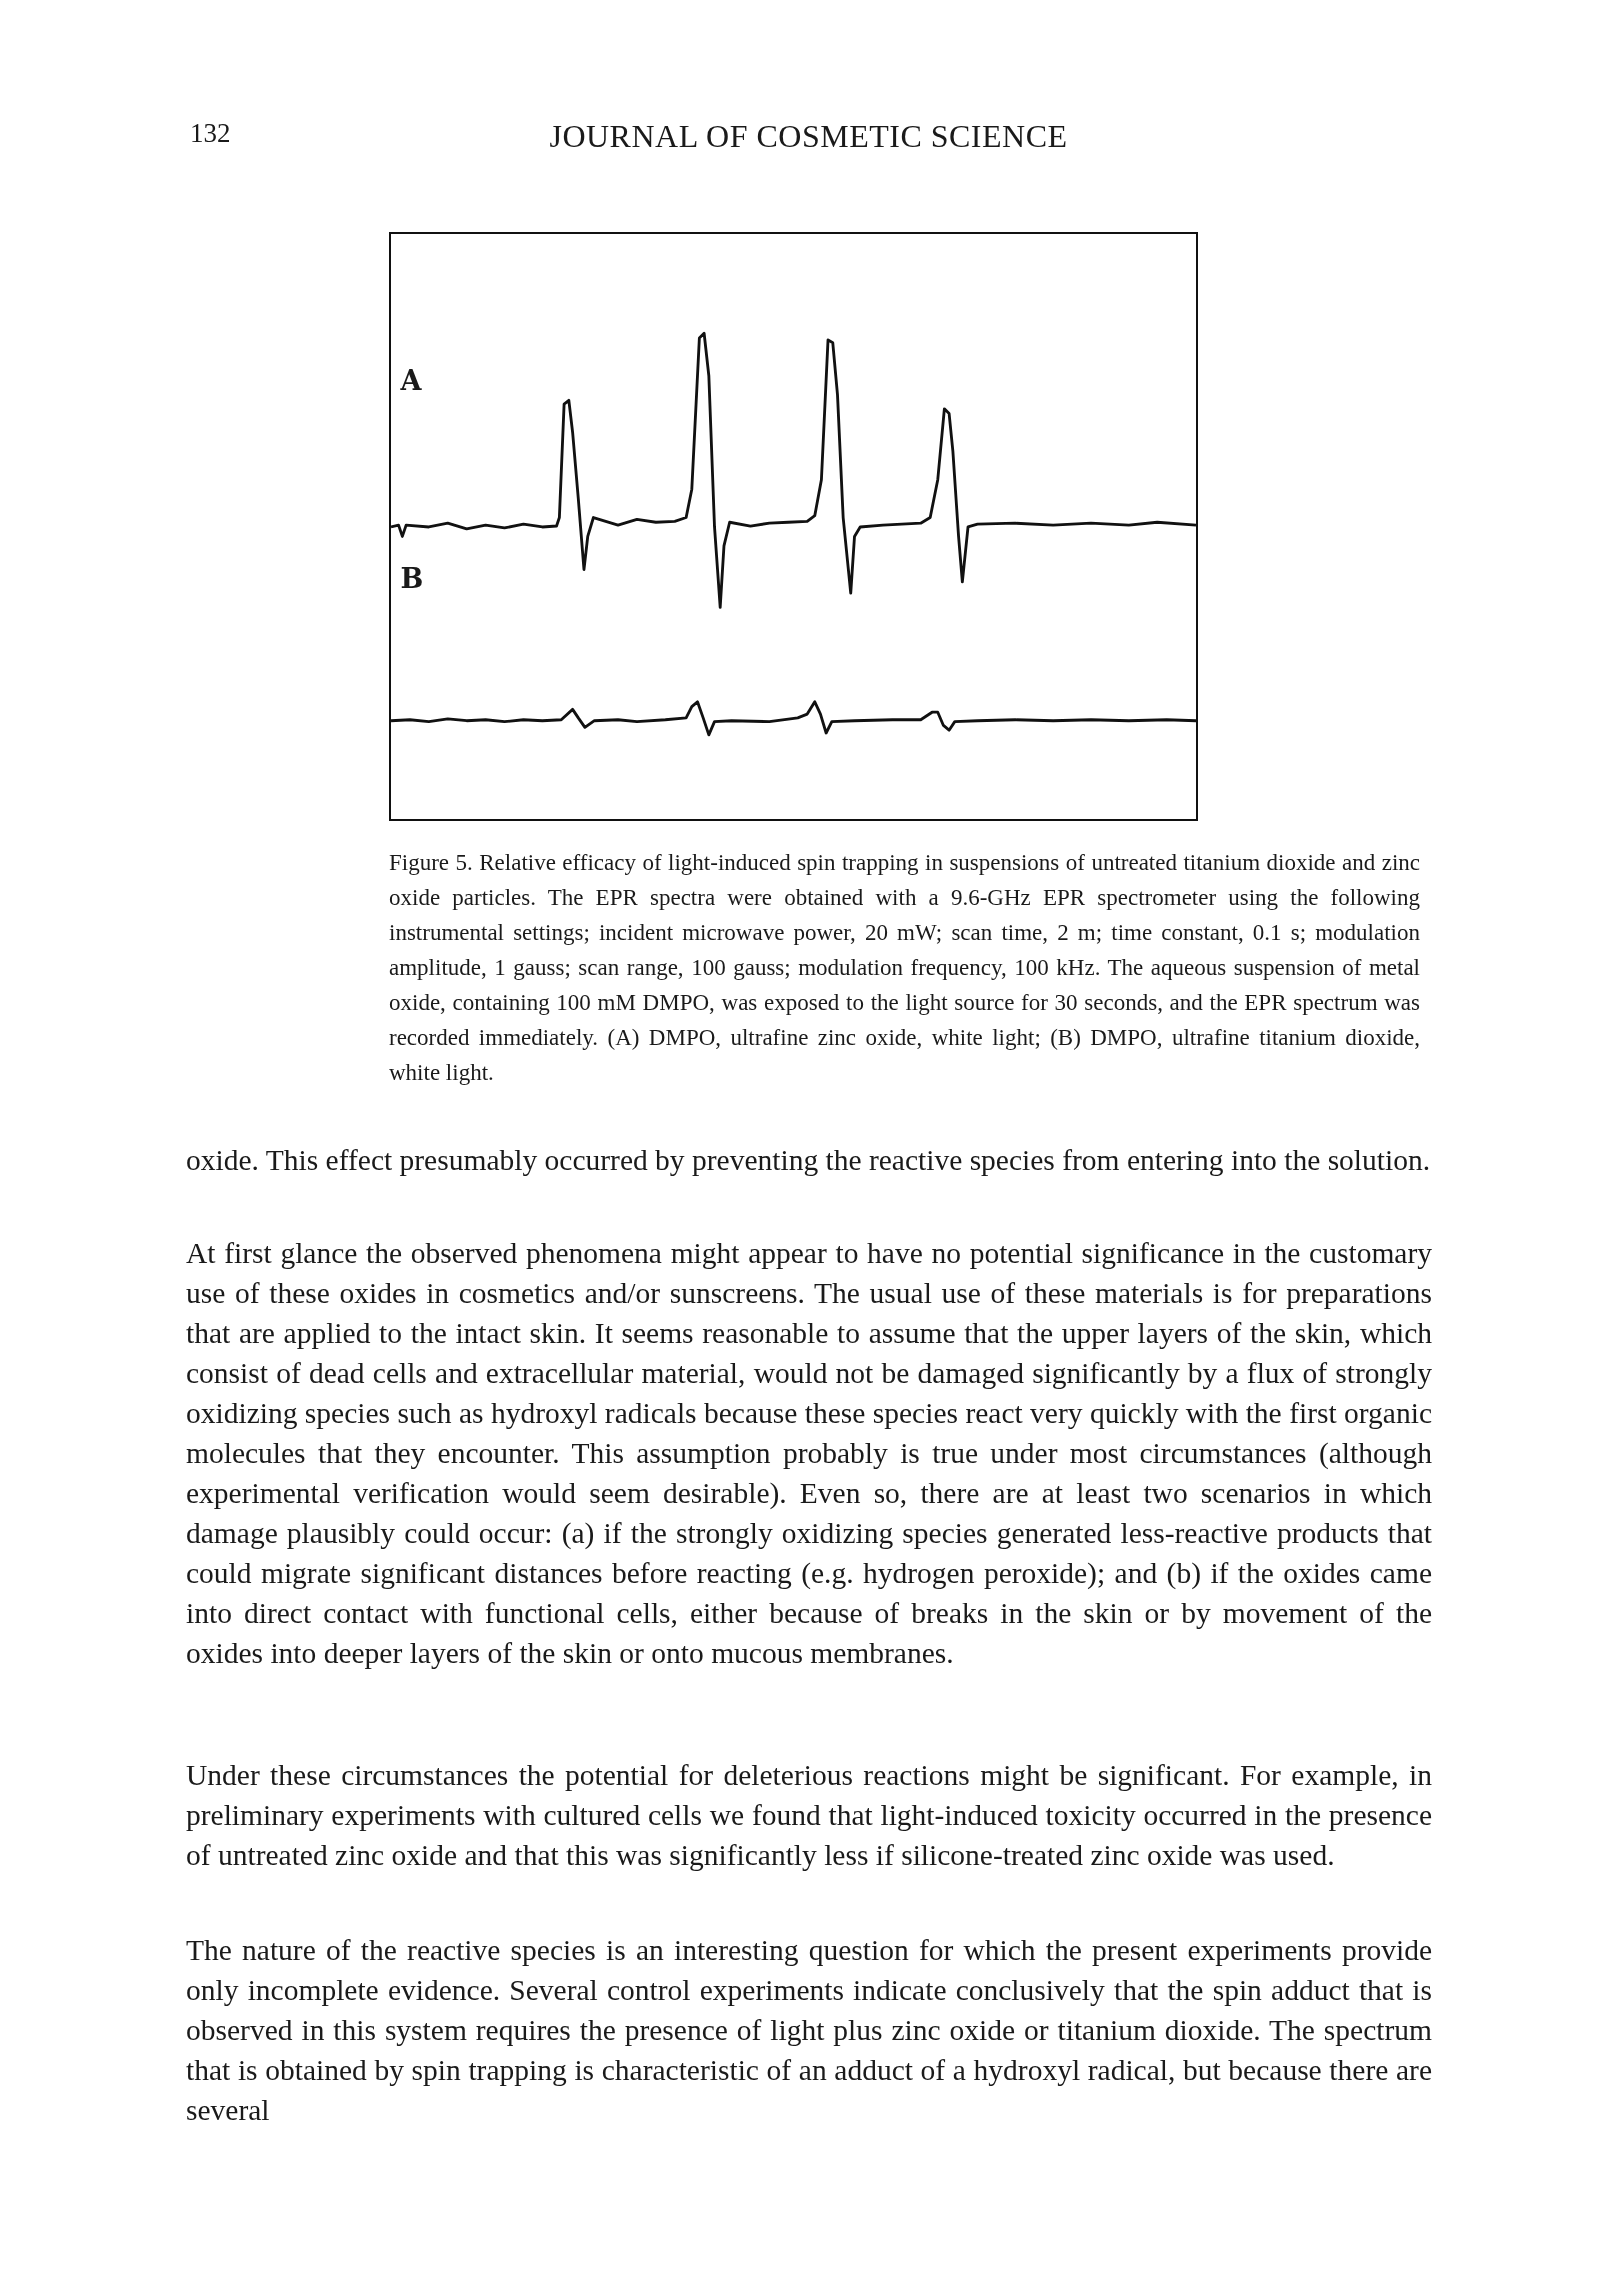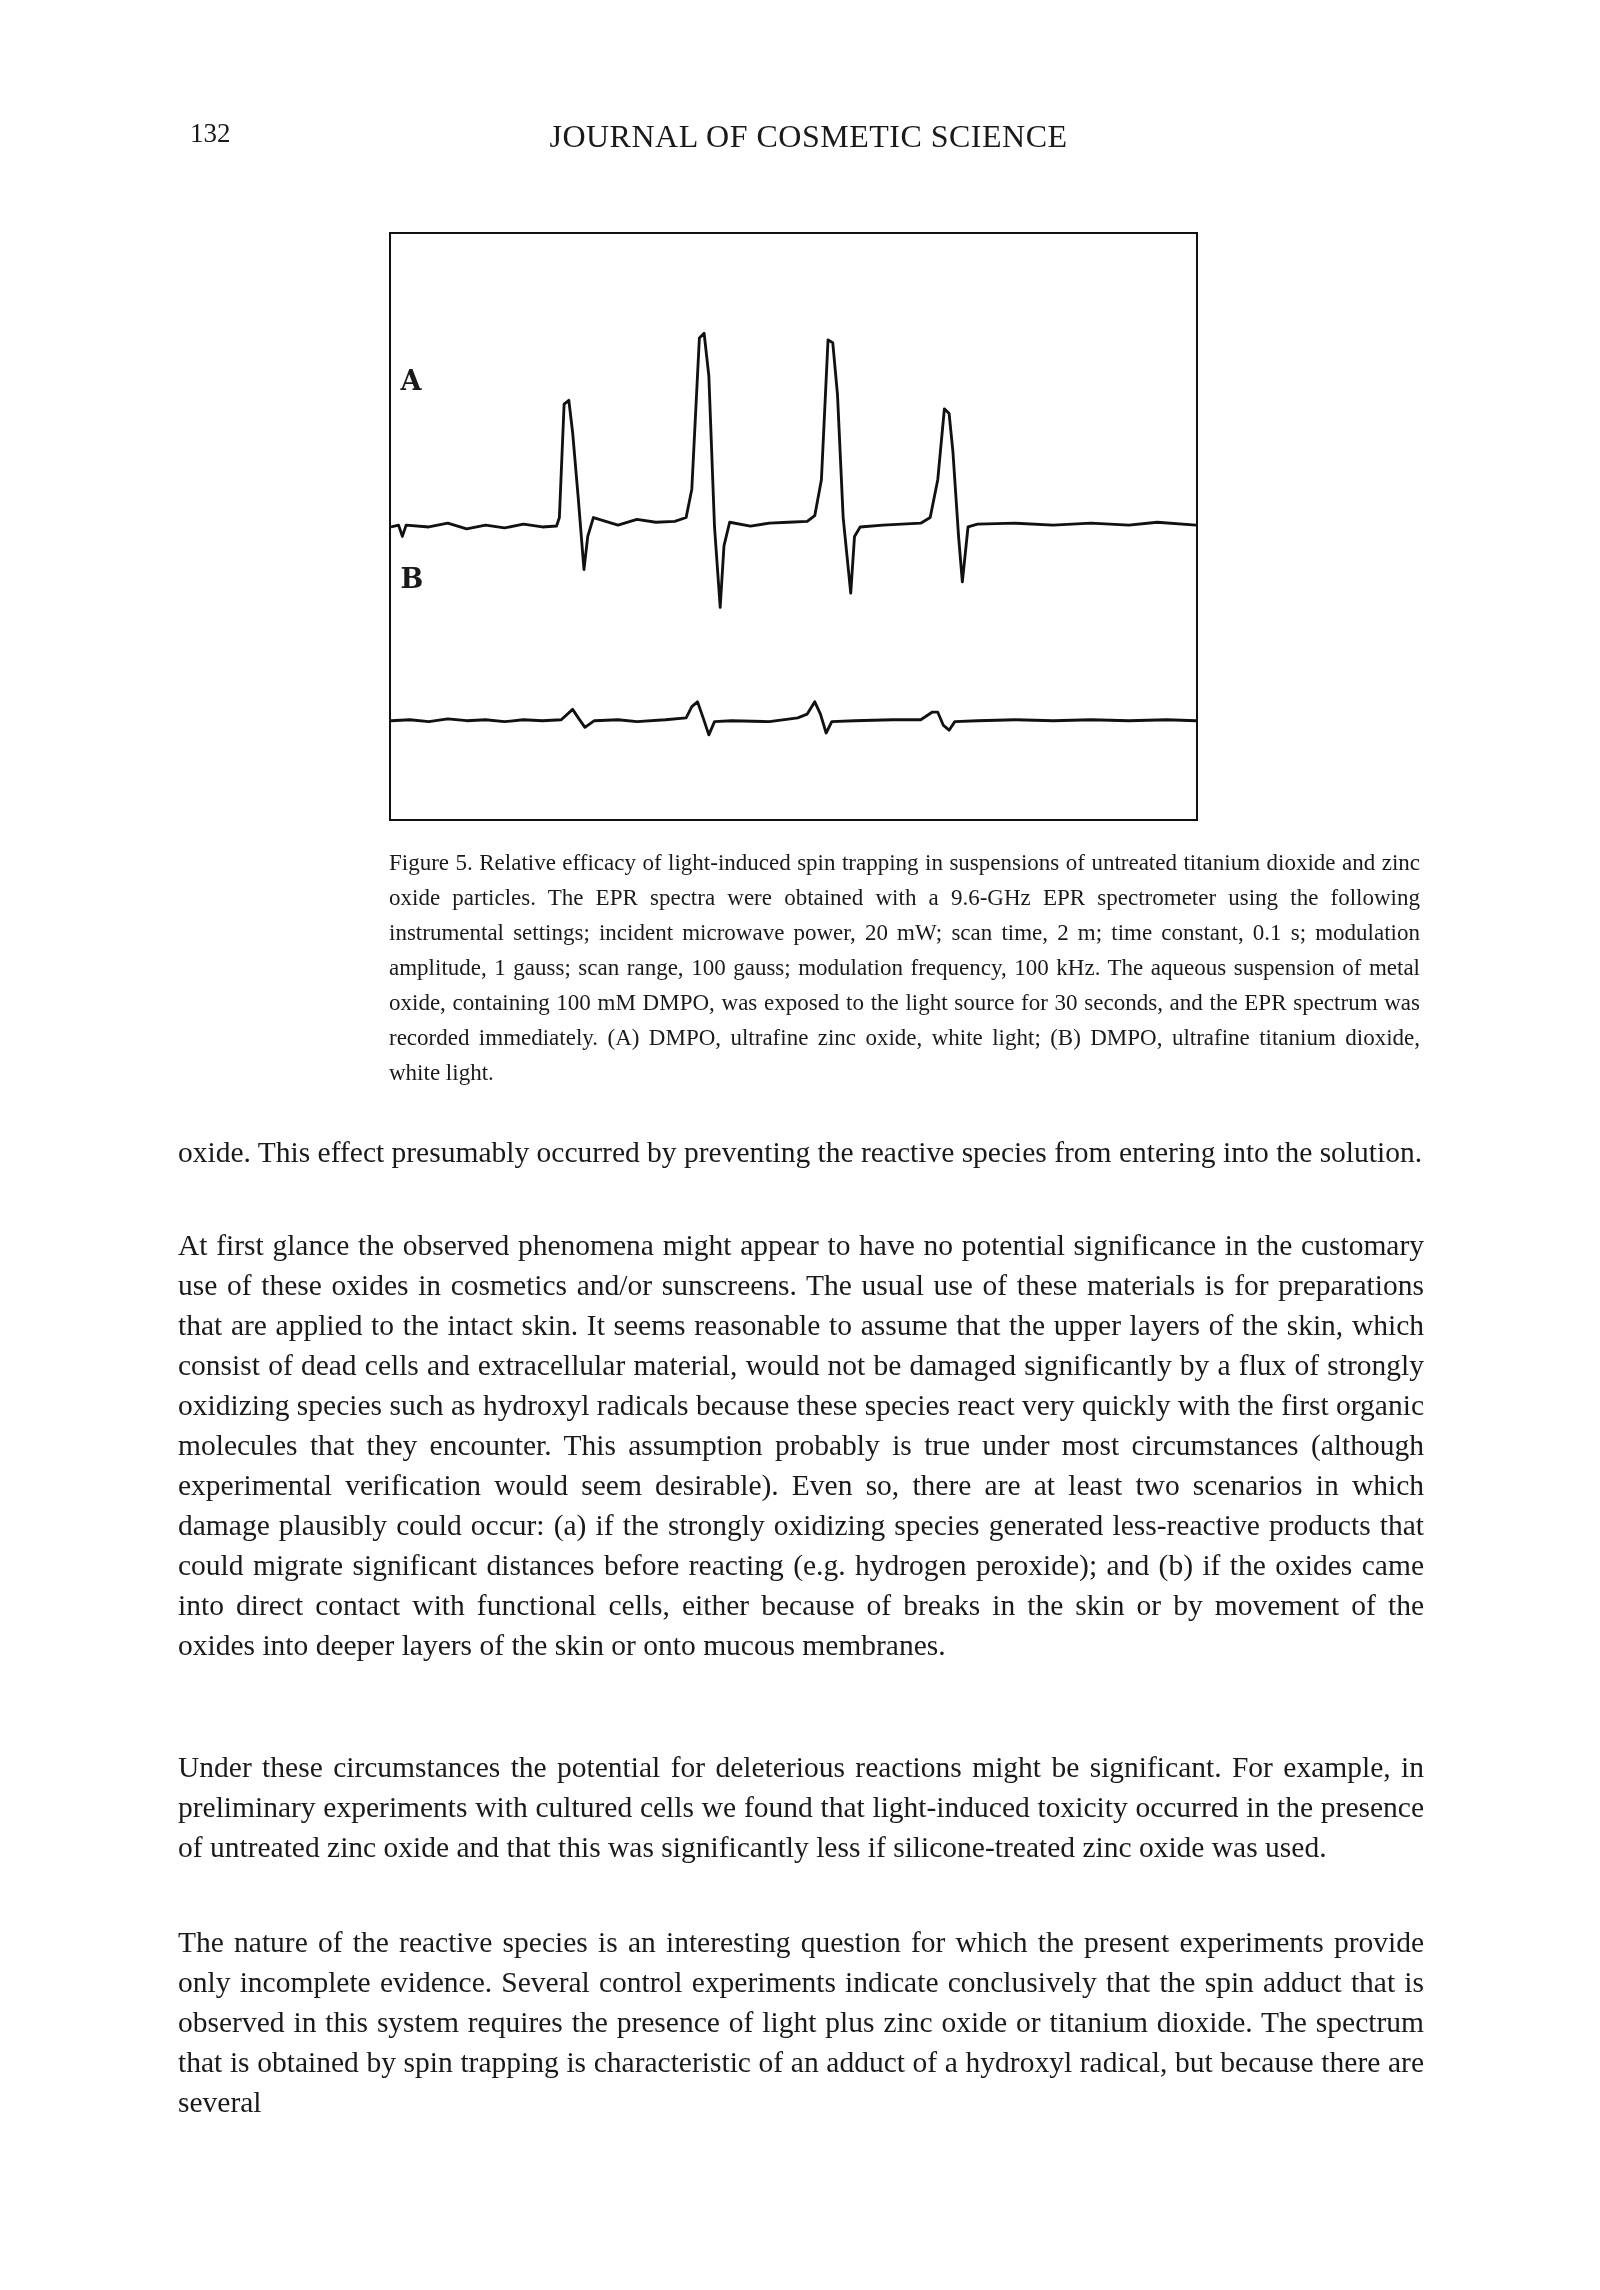--- a/index.html
+++ b/index.html
@@ -13,21 +13,21 @@
   .figure-box { position: absolute; left: 389px; top: 232px; width: 809px; height: 589px; border: 2.9px solid #111; box-sizing: border-box; }
   .figure-box svg { position: absolute; left: 0; top: 0; width: 100%; height: 100%; }
   .trace-label { position: absolute; font-family: "DejaVu Serif", serif; font-weight: bold; font-size: 27px; }
   .caption {
     position: absolute; left: 389px; top: 845px; width: 1031px;
     font-size: 23px; line-height: 35px; text-align: justify;
   }
   .caption .fig-label { font-weight: normal; }
   .body-text {
     position: absolute; left: 174px; width: 1246px; font-size: 29.5px; line-height: 40px;
-    text-align: justify; margin: 4px;
+    text-align: justify; margin: 12px;
   }
 </style>
 </head>
 <body>
 
 <div class="running-head">
   <span class="journal-title">JOURNAL OF COSMETIC SCIENCE</span>
   <span class="page-number">132</span>
 </div>
 

